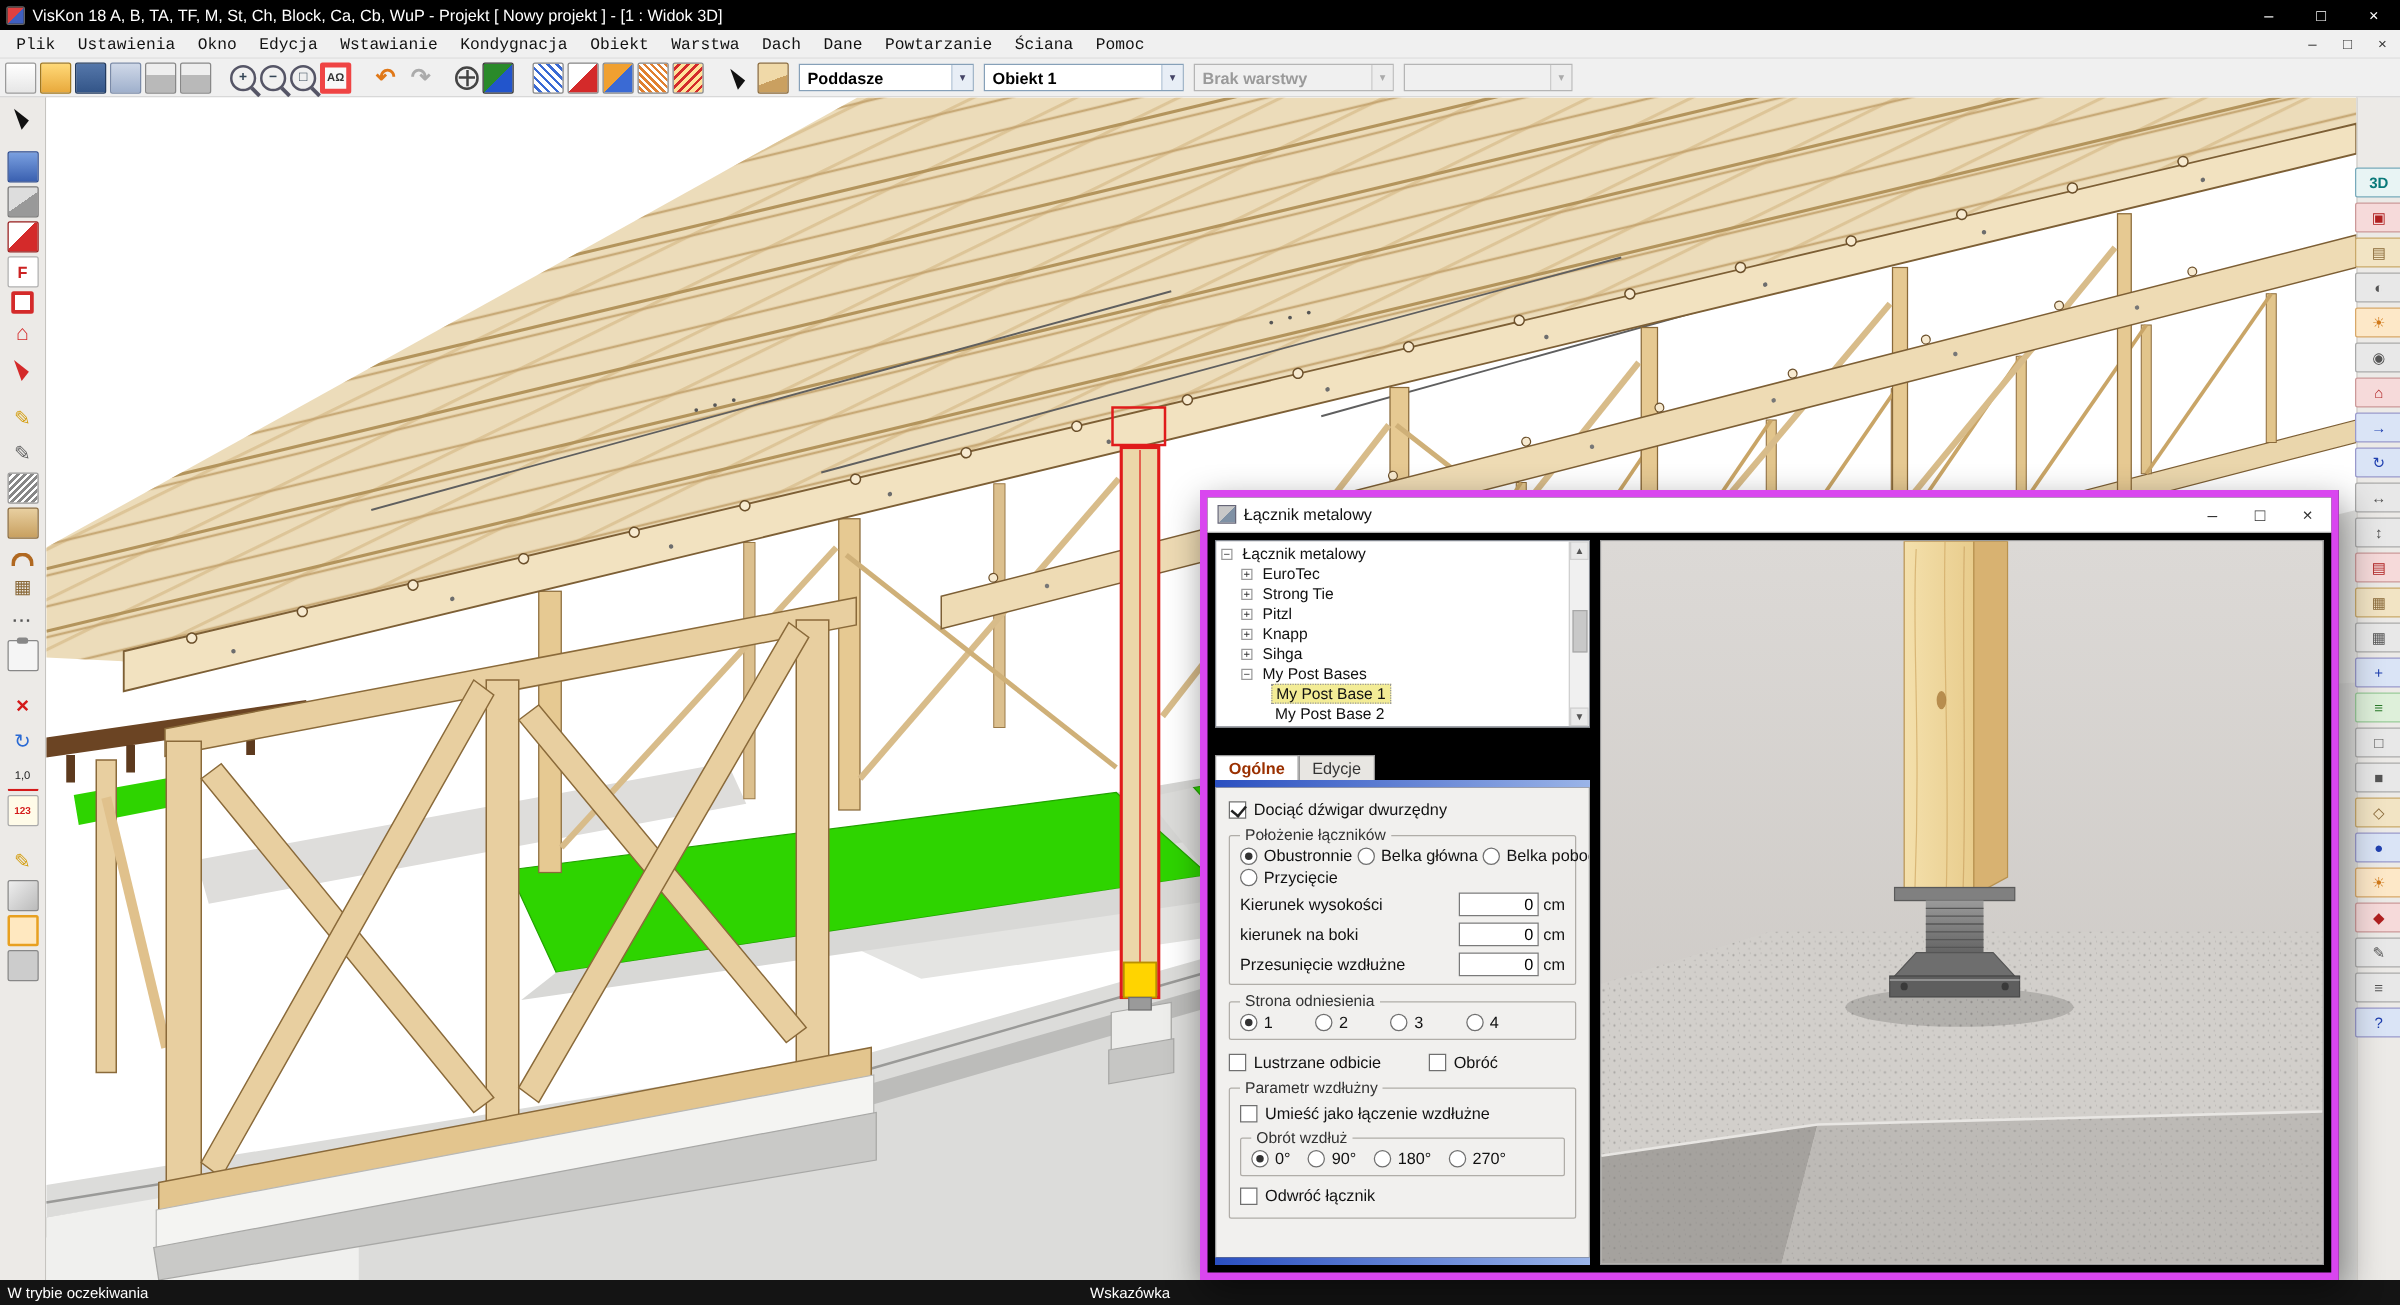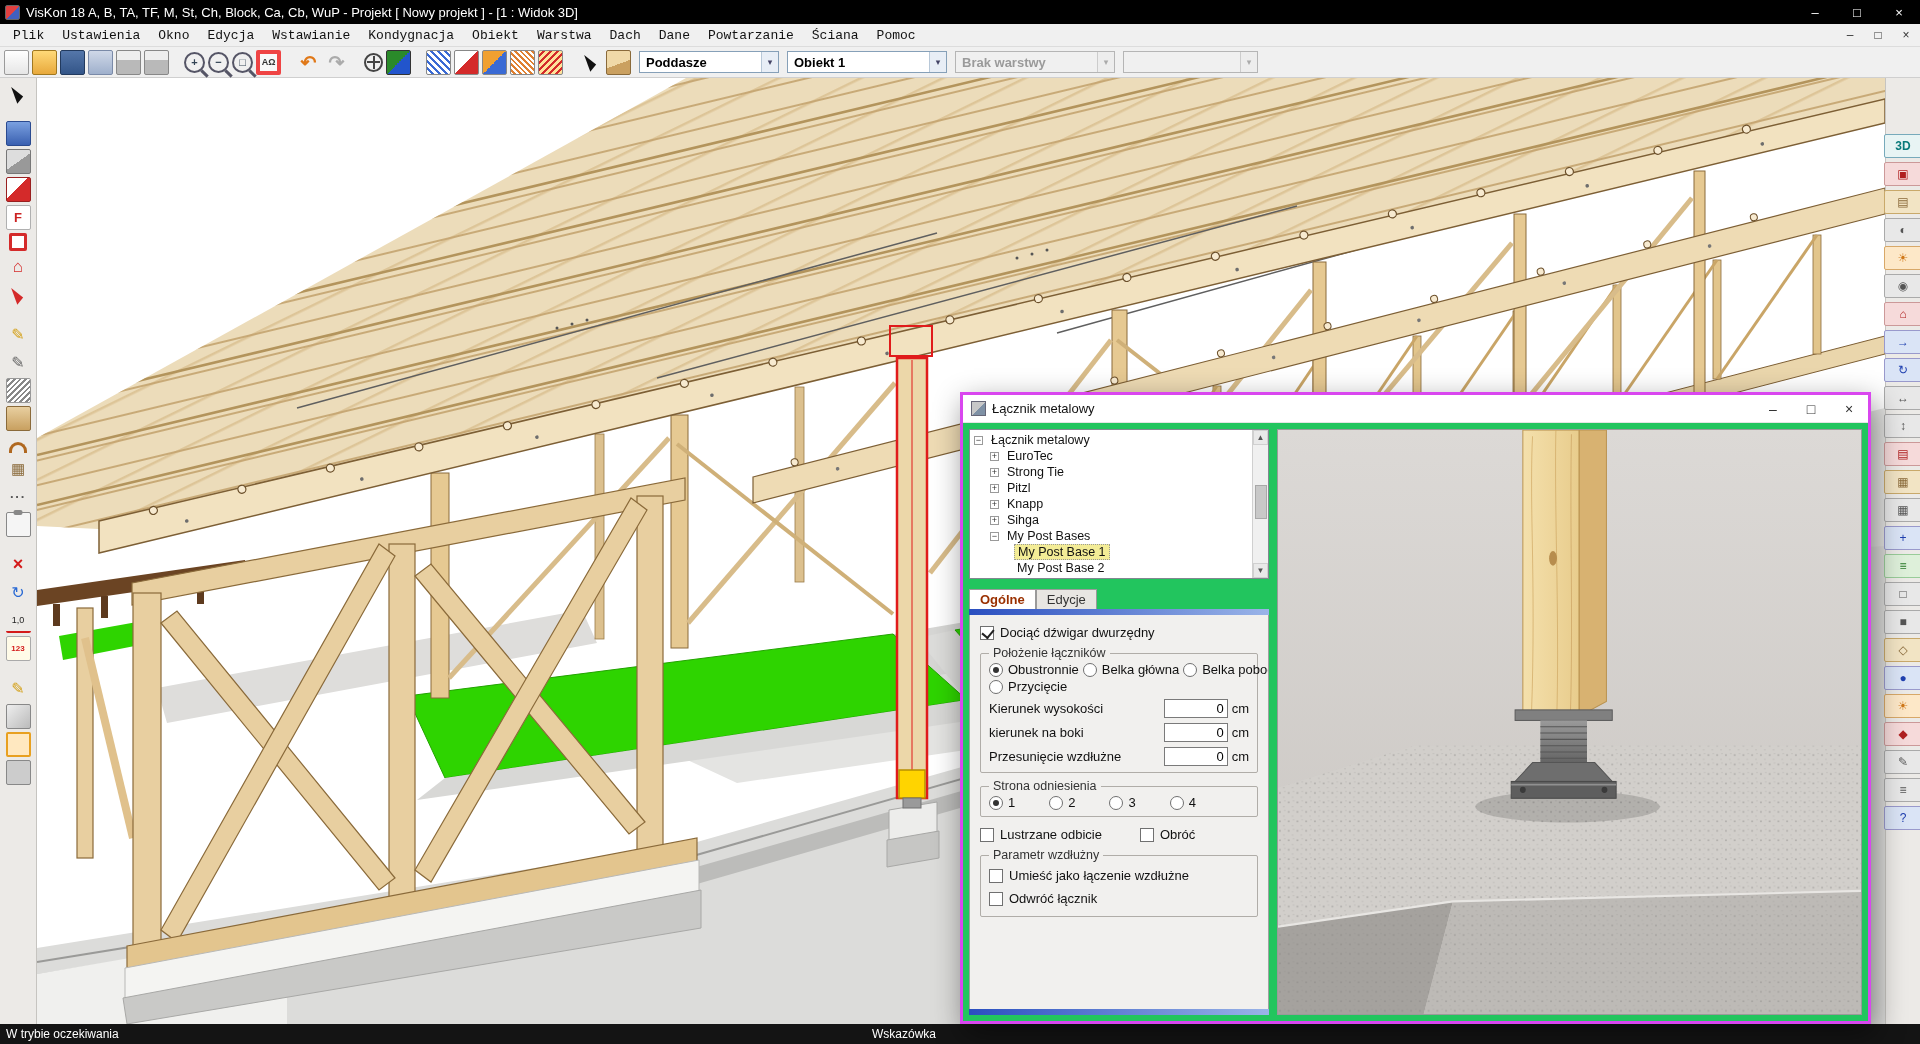--- a/index.html
+++ b/index.html
@@ -96,41 +96,41 @@
 
   .viewport { flex:1; position:relative; background:#fff; min-width:0; }
   .viewport svg { display:block; width:100%; height:100%; }
 
   
   .statusbar { height:20px; background:#141414; color:#fff; font-size:12px; display:flex; align-items:center; position:relative; flex:0 0 auto; }
   .sb-left { margin-left:6px; }
   .sb-hint { position:absolute; left:872px; }
 
   
-  .dialog { position:absolute; left:960px; top:392px; width:911px; height:632px; background:#22c55e; border:3px solid #d946ef; box-shadow:4px 10px 28px rgba(0,0,0,.45); display:flex; flex-direction:column; z-index:20; font-size:13px; color:#111; }
+  .dialog { position:absolute; left:960px; top:392px; width:911px; height:632px; background:#000000; border:6px solid #d946ef; box-shadow:4px 10px 28px rgba(0,0,0,.45); display:flex; flex-direction:column; z-index:20; font-size:13px; color:#111; }
   .dlg-title { height:28px; background:#fff; display:flex; align-items:center; padding-left:8px; gap:6px; border-bottom:1px solid #e4e4e4; flex:0 0 auto; }
   .dlg-icon { width:15px; height:15px; background:linear-gradient(135deg,#c8c8c8 50%,#7f91a5 50%); border:1px solid #667; }
   .dlg-btns { margin-left:auto; display:flex; height:100%; }
   .dlg-btn { width:38px; height:100%; display:flex; align-items:center; justify-content:center; color:#333; font-size:14px; }
   .dlg-body { flex:1; display:flex; gap:8px; padding:6px; min-height:0; }
   .dlg-left { width:300px; flex:0 0 auto; display:flex; flex-direction:column; min-height:0; }
 
   .tree { height:150px; background:#fff; border:1px solid #828790; position:relative; overflow:hidden; font-size:12.5px; padding-top:2px; flex:0 0 auto; }
   .trow { height:16px; display:flex; align-items:center; white-space:nowrap; }
   .lv0{padding-left:4px}.lv1{padding-left:20px}.lv2{padding-left:44px}
   .exp { width:9px; height:9px; border:1px solid #9a9a9a; background:#fff; font-size:9px; line-height:7px; display:flex; align-items:center; justify-content:center; margin-right:5px; color:#333; flex:0 0 auto; }
   .tlabel { padding:0 3px; }
   .tlabel.selected { background:#f3ec96; border:1px dotted #999; }
   .vsb { position:absolute; right:0; top:0; bottom:0; width:16px; background:#f0f0f0; border-left:1px solid #d0d0d0; display:flex; flex-direction:column; align-items:center; font-size:8px; color:#555; }
   .vsb .sa { height:15px; width:100%; display:flex; align-items:center; justify-content:center; background:#e9e9e9; border:1px solid #d0d0d0; }
   .vsb .sa.bottom { margin-top:auto; }
   .vsb .thumb { width:12px; height:34px; background:#c8c8c8; border:1px solid #a8a8a8; margin-top:40px; }
 
   .tabrow { display:flex; margin-top:10px; flex:0 0 auto; }
-  .tab { padding:2px 10px; border:1px solid #9a9a9a; border-bottom:none; background:#e8e6e2; color:#333; }
+  .tab { padding:2px 10px; border:1px solid #9a9a9a; border-bottom:none; background:#e8e6e2; color:#333;margin-top:12px; }
   .tab.active { background:#fff; color:#9a3000; font-weight:bold; }
   .bluestrip { height:6px; background:linear-gradient(90deg,#2a4fc0,#9ab4e8); flex:0 0 auto; }
   .opts { flex:1; border:1px solid #a0a0a0; border-top:none; border-bottom:none; background:#f1f0ee; padding:6px 10px; overflow:hidden; min-height:0; }
 
   .cbrow { display:flex; align-items:center; gap:6px; margin:4px 0; }
   .cb { width:14px; height:14px; border:1px solid #707070; background:#fff; position:relative; flex:0 0 auto; }
   .cb.on::after { content:""; position:absolute; left:3px; top:0; width:6px; height:9px; border-right:2.5px solid #222; border-bottom:2.5px solid #222; transform:rotate(40deg); }
   .radio { width:14px; height:14px; border:1px solid #707070; border-radius:50%; background:#fff; position:relative; flex:0 0 auto; }
   .radio.on::after { content:""; position:absolute; inset:3px; background:#333; border-radius:50%; }
   .grp { border:1px solid #b0ada8; border-radius:2px; margin-top:13px; padding:8px 8px 6px; position:relative; }
@@ -623,20 +623,41 @@
             <span style="width:26px;"></span>
             <span class="cb"></span>
             <span>Obróć</span>
           </div>
 
           <div class="grp">
             <span class="grp-title">Parametr wzdłużny</span>
             <div class="cbrow">
               <span class="cb"></span>
               <span>Umieść jako łączenie wzdłużne</span>
+            </div>
+            <div class="grp" style="margin-top:12px;">
+              <span class="grp-title">Obrót wzdłuż</span>
+              <div class="orow">
+                <span class="ropt">
+                  <span class="radio on"></span>
+                  <span>0°</span>
+                </span>
+                <span class="ropt">
+                  <span class="radio"></span>
+                  <span>90°</span>
+                </span>
+                <span class="ropt">
+                  <span class="radio"></span>
+                  <span>180°</span>
+                </span>
+                <span class="ropt">
+                  <span class="radio"></span>
+                  <span>270°</span>
+                </span>
+              </div>
             </div>
             <div class="cbrow" style="margin-top:8px;">
               <span class="cb"></span>
               <span>Odwróć łącznik</span>
             </div>
           </div>
         </div>
         <div class="bluestrip"></div>
       </div>
 

